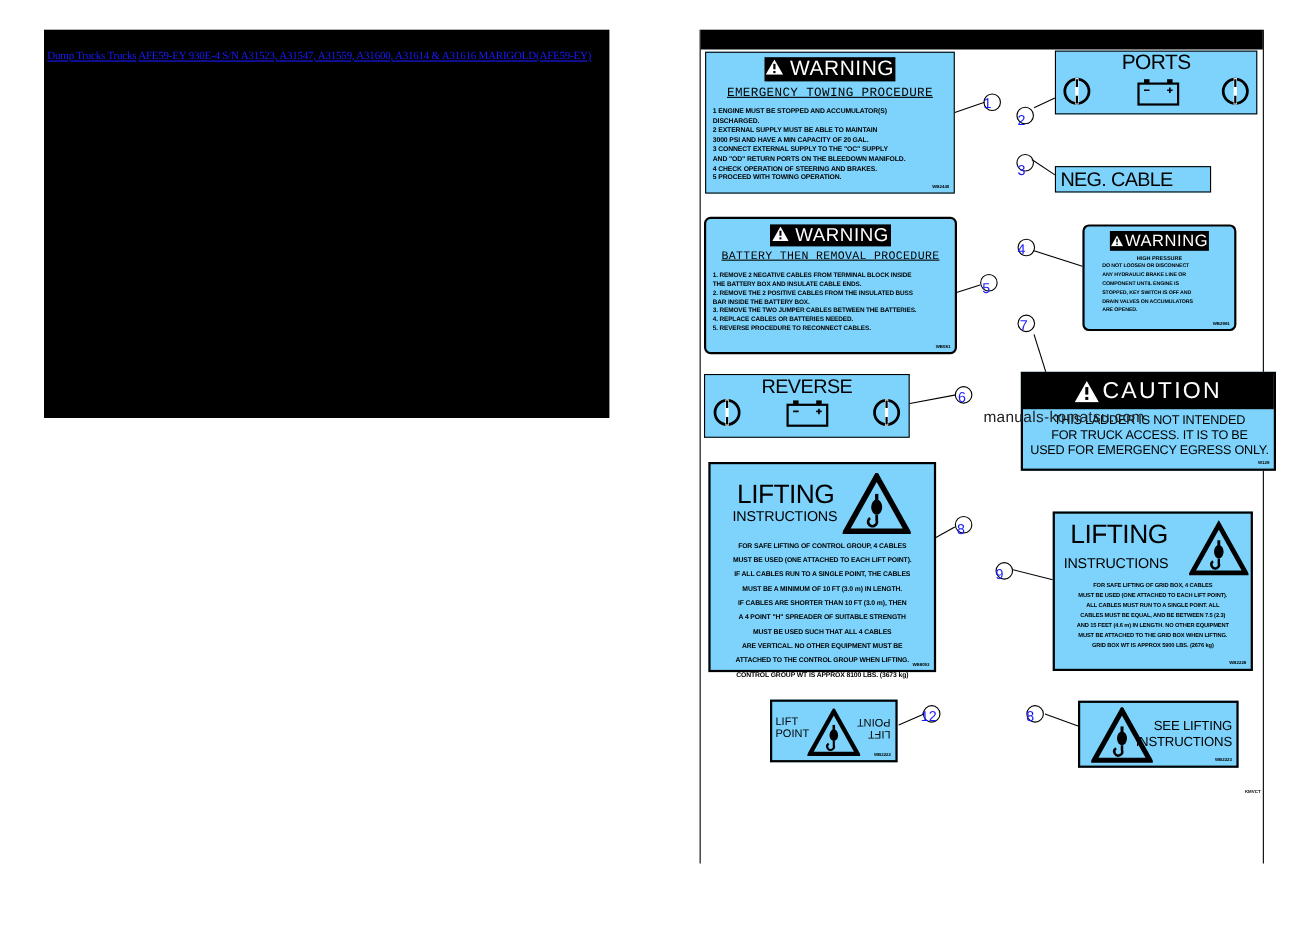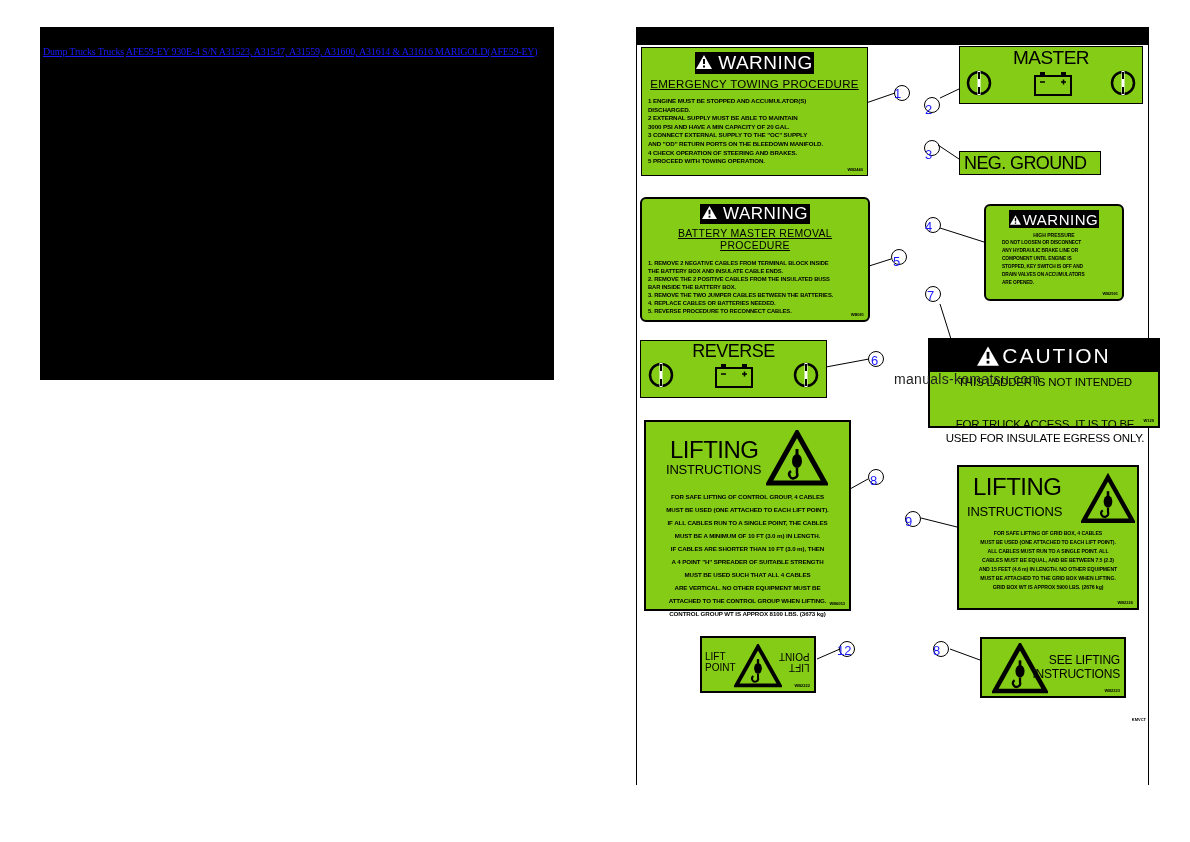--- a/index.html
+++ b/index.html
@@ -7,28 +7,28 @@
 
   
   .left-panel { position:absolute; left:40px; top:27px; width:514px; height:353px; background:#000; }
   .left-panel .links { position:absolute; left:3px; top:18px; width:510px; font-family:"Liberation Serif", serif; font-size:10px; line-height:13px; letter-spacing:-0.2px; }
   .left-panel a { color:#1a1aff; text-decoration:underline; }
 
   
   .page { position:absolute; left:636px; top:27px; width:513px; height:758px; background:#fff; border-left:1.5px solid #000; border-right:1.5px solid #000; box-sizing:border-box; }
   .page-topbar { position:absolute; left:0; top:0; width:100%; height:18px; background:#000; }
 
-  .decal { position:absolute; border:1.5px solid #000; background:#84cc16; box-sizing:border-box; }
+  .decal { position:absolute; border:1.5px solid #000; background:#7dd3fc; box-sizing:border-box; }
   .decal.rounded { border-radius:6px; border-width:2px; }
   .decal .code { position:absolute; right:4px; bottom:3px; font-size:4px; font-weight:bold; }
 
   .warn-head { display:flex; align-items:center; justify-content:center; background:#000; color:#fff; font-weight:normal; letter-spacing:0.5px; }
   .warn-head .tri { display:inline-block; margin-right:6px; }
 
-  .subtitle { text-align:center; text-decoration:underline; font-size:11px; letter-spacing:0.3px; }
+  .subtitle { text-align:center; text-decoration:underline; font-size:11px; letter-spacing:0.3px;font-family:Liberation Mono, monospace; }
   .lines { font-size:6.2px; line-height:8.6px; font-weight:bold; letter-spacing:-0.1px; }
   .lines div { white-space:nowrap; }
   .center-lines { text-align:center; font-size:6.2px; line-height:13px; font-weight:bold; letter-spacing:-0.1px; }
   .center-lines div { white-space:nowrap; }
 
   .callout { position:absolute; width:16px; height:16px; border:1px solid #000; border-radius:50%; box-sizing:border-box; }
   .callout-num { position:absolute; color:#1a1aff; font-size:13px; line-height:13px; font-family:"Liberation Sans", sans-serif; }
   svg.leader { position:absolute; left:0; top:0; width:513px; height:758px; pointer-events:none; overflow:visible; }
 
   .watermark { position:absolute; font-size:14px; color:#222; letter-spacing:0.3px; }
@@ -83,21 +83,21 @@
       <div>    3000 PSI AND HAVE A MIN CAPACITY OF 20 GAL.</div>
       <div>3  CONNECT EXTERNAL SUPPLY TO THE "OC" SUPPLY</div>
       <div>    AND "OD" RETURN PORTS ON THE BLEEDOWN MANIFOLD.</div>
       <div>4  CHECK OPERATION OF STEERING AND BRAKES.</div>
       <div>5  PROCEED WITH TOWING OPERATION.</div>
     </div>
     <span class="code">WB2440</span>
   </div>
 
   <div class="decal" style="left:322px;top:19px;width:184px;height:58px;">
-    <div style="position:absolute;left:0;right:0;top:0;text-align:center;font-size:19px;letter-spacing:-0.5px;">MASTER</div>
+    <div style="position:absolute;left:0;right:0;top:0;text-align:center;font-size:19px;letter-spacing:-0.5px;">PORTS</div>
     <svg style="position:absolute;left:5px;top:22px;" width="28" height="28" viewBox="0 0 28 28">
         <circle cx="14" cy="14" r="11" fill="none" stroke="#000" stroke-width="2.5"></circle>
         <rect x="12.5" y="2" width="3" height="24" fill="#fff"></rect>
         <line x1="14" y1="3" x2="14" y2="10" stroke="#000" stroke-width="2"></line>
         <line x1="14" y1="18" x2="14" y2="25" stroke="#000" stroke-width="2"></line>
       </svg>
     <svg style="position:absolute;left:73px;top:24px;" width="40" height="26" viewBox="0 0 40 26">
         <rect x="2" y="5" width="36" height="19" fill="none" stroke="#000" stroke-width="2"></rect>
         <rect x="7" y="1" width="5" height="4" fill="#000"></rect>
         <rect x="28" y="1" width="5" height="4" fill="#000"></rect>
@@ -107,35 +107,35 @@
       </svg>
     <svg style="position:absolute;right:5px;top:22px;" width="28" height="28" viewBox="0 0 28 28">
         <circle cx="14" cy="14" r="11" fill="none" stroke="#000" stroke-width="2.5"></circle>
         <rect x="12.5" y="2" width="3" height="24" fill="#fff"></rect>
         <line x1="14" y1="3" x2="14" y2="10" stroke="#000" stroke-width="2"></line>
         <line x1="14" y1="18" x2="14" y2="25" stroke="#000" stroke-width="2"></line>
       </svg>
   </div>
 
   <div class="decal" style="left:322px;top:124px;width:142px;height:24px;border-width:1px;">
-    <div style="position:absolute;left:4px;top:1px;font-size:18px;letter-spacing:-0.6px;line-height:20px;">NEG. GROUND</div>
+    <div style="position:absolute;left:4px;top:1px;font-size:18px;letter-spacing:-0.6px;line-height:20px;">NEG. CABLE</div>
   </div>
 
   <div class="decal rounded" style="left:3px;top:170px;width:230px;height:125px;">
     <div class="warn-head" style="margin:5px auto 0;width:110px;height:20px;font-size:17px;">
       <span class="tri">
         <svg width="15" height="13" viewBox="0 0 16 14">
             <polygon points="8,0 16,14 0,14" fill="#fff"></polygon>
             <rect x="7" y="4" width="2" height="5" fill="#000"></rect>
             <rect x="7" y="10.5" width="2" height="2" fill="#000"></rect>
           </svg>
       </span>
       <span>WARNING</span>
     </div>
-    <div class="subtitle" style="margin-top:3px;font-size:10.5px;">BATTERY MASTER REMOVAL PROCEDURE</div>
+    <div class="subtitle" style="margin-top:3px;font-size:10.5px;">BATTERY THEN REMOVAL PROCEDURE</div>
     <div class="lines" style="margin:8px 0 0 6px;font-size:5.8px;line-height:8px;">
       <div>1. REMOVE 2 NEGATIVE CABLES FROM TERMINAL BLOCK INSIDE</div>
       <div>    THE BATTERY BOX AND INSULATE CABLE ENDS.</div>
       <div>2. REMOVE THE 2 POSITIVE CABLES FROM THE INSULATED BUSS</div>
       <div>    BAR INSIDE THE BATTERY BOX.</div>
       <div>3. REMOVE THE TWO JUMPER CABLES BETWEEN THE BATTERIES.</div>
       <div>4. REPLACE CABLES OR BATTERIES NEEDED.</div>
       <div>5. REVERSE PROCEDURE TO RECONNECT CABLES.</div>
     </div>
     <span class="code">WB081</span>
@@ -192,22 +192,22 @@
     <div style="background:#000;color:#fff;height:32px;display:flex;align-items:center;justify-content:center;font-size:21px;letter-spacing:2px;">
       <svg width="22" height="20" viewBox="0 0 16 14" style="margin-right:3px;">
           <polygon points="8,0 16,14 0,14" fill="#fff"></polygon>
           <rect x="7" y="4" width="2" height="5" fill="#000"></rect>
           <rect x="7" y="10.5" width="2" height="2" fill="#000"></rect>
         </svg>
       <span>CAUTION</span>
     </div>
     <div style="font-size:11.5px;line-height:14px;margin:3px 0 0 2px;letter-spacing:-0.2px;text-align:center;">
       <div style="white-space:nowrap;">THIS LADDER IS NOT INTENDED</div>
-      <div style="white-space:nowrap;margin-top:28px;">FOR TRUCK ACCESS.  IT IS TO BE</div>
-      <div style="white-space:nowrap;">USED FOR INSULATE EGRESS ONLY.</div>
+      <div style="white-space:nowrap;">FOR TRUCK ACCESS.  IT IS TO BE</div>
+      <div style="white-space:nowrap;">USED FOR EMERGENCY EGRESS ONLY.</div>
     </div>
     <span class="code">W129</span>
   </div>
 
   <div class="watermark" style="left:257px;top:344px;">manuals-komatsu.com</div>
 
   <div class="decal" style="left:7px;top:393px;width:207px;height:191px;border-width:2px;">
     <div class="big-title" style="position:absolute;left:24px;top:14px;font-size:24px;letter-spacing:-0.5px;">LIFTING</div>
     <div style="position:absolute;left:20px;top:40px;font-size:13px;letter-spacing:-0.2px;">INSTRUCTIONS</div>
     <svg style="position:absolute;left:120px;top:8px;" width="62" height="56" viewBox="0 0 62 56">

